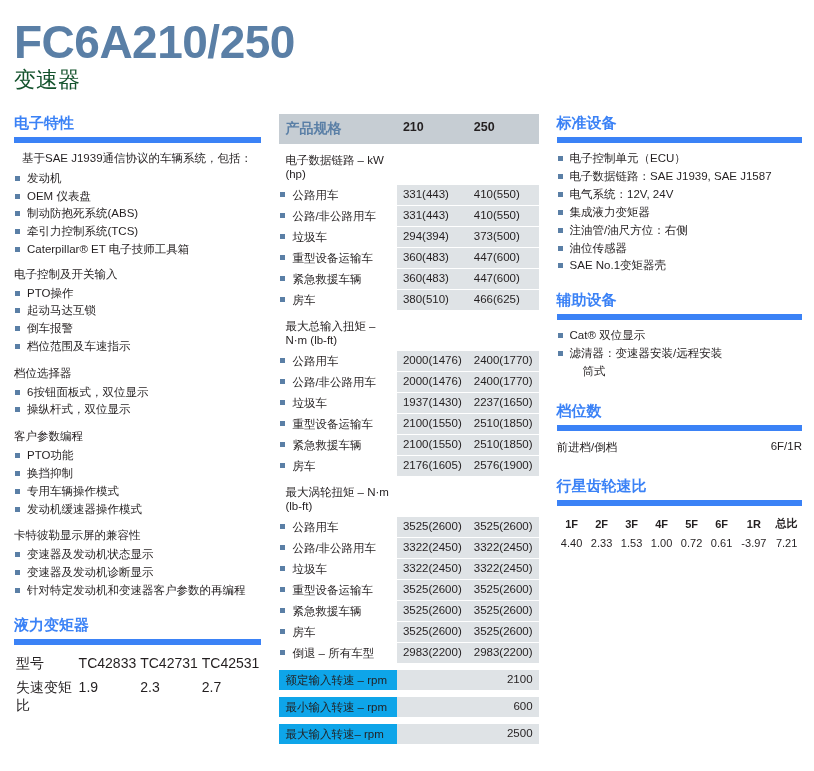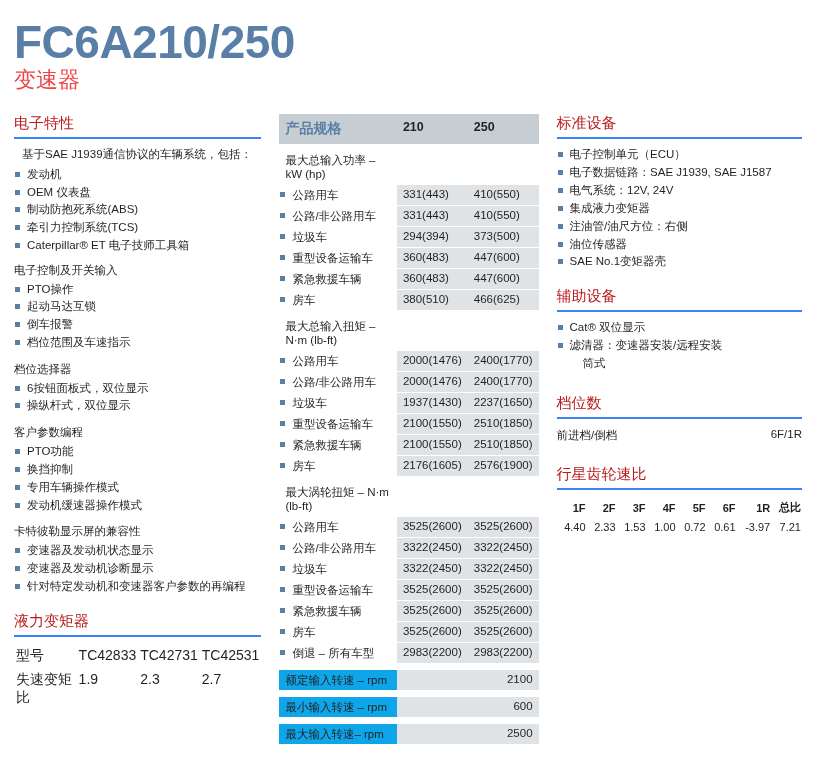--- a/index.html
+++ b/index.html
@@ -18,43 +18,43 @@
   .header { padding: 18px 0 0 14px; }
   .title {
     font-size: 46px;
     font-weight: bold;
     color: #5a7fa6;
     letter-spacing: -0.5px;
     line-height: 1.05;
   }
   .subtitle {
     font-size: 22px;
-    color: #ef4444;
+    color: #14532d;
     margin-top: 2px;
     line-height: 1.1;
   }
 
   
   .columns {
     display: flex;
     gap: 0;
     padding: 22px 12px 0 14px;
   }
   .col { }
   .col-left  { width: 252px; margin-right: 18px;}
   .col-mid   { width: 264px; margin-right: 18px;}
   .col-right { width: 250px; }
 
   
   .sec-head {
-    color: #b91c1c;
+    color: #3b82f6;
     font-size: 15px;
-    font-weight: normal;
+    font-weight: bold;
     padding-bottom: 4px;
-    border-bottom: 2px solid #3b82f6;
+    border-bottom: 6px solid #3b82f6;
     margin-bottom: 7px;
   }
   .block { margin-bottom: 16px; }
 
   
   .plain {
     font-size: 11.5px;
     line-height: 1.5;
     margin: 0 0 2px 8px;
   }
@@ -133,21 +133,21 @@
   }
   .gear-line {
     display: flex;
     justify-content: space-between;
     font-size: 11.5px;
     padding-top: 2px;
   }
   .ratio-table { width: 100%; font-size: 11px; margin-top: 3px; }
   .ratio-table td {
     padding: 3px 1px;
-    text-align: right;
+    text-align: center;
     white-space: nowrap;
   }
   .ratio-table tr.head td { font-weight: bold; }
   .note-indent { padding-left: 13px; }
 </style>
 </head>
 <body>
 
 <div class="page">
 
@@ -234,21 +234,21 @@
     <div class="col col-mid">
       <table class="spec">
         <tbody>
             <tr class="hdr">
           <td class="c1">产品规格</td>
           <td class="c2">210</td>
           <td class="c3">250</td>
         </tr>
 
         <tr class="group">
-          <td class="c1">最大总输入功率 – kW (hp)</td>
+          <td class="c1">电子数据链路 – kW (hp)</td>
           <td class="c2"></td>
               <td class="c3"></td>
         </tr>
         <tr>
           <td class="c1 bullet-cell">公路用车</td>
           <td class="c2">331(443)</td>
           <td class="c3">410(550)</td>
         </tr>
         <tr>
           <td class="c1 bullet-cell">公路/非公路用车</td>

